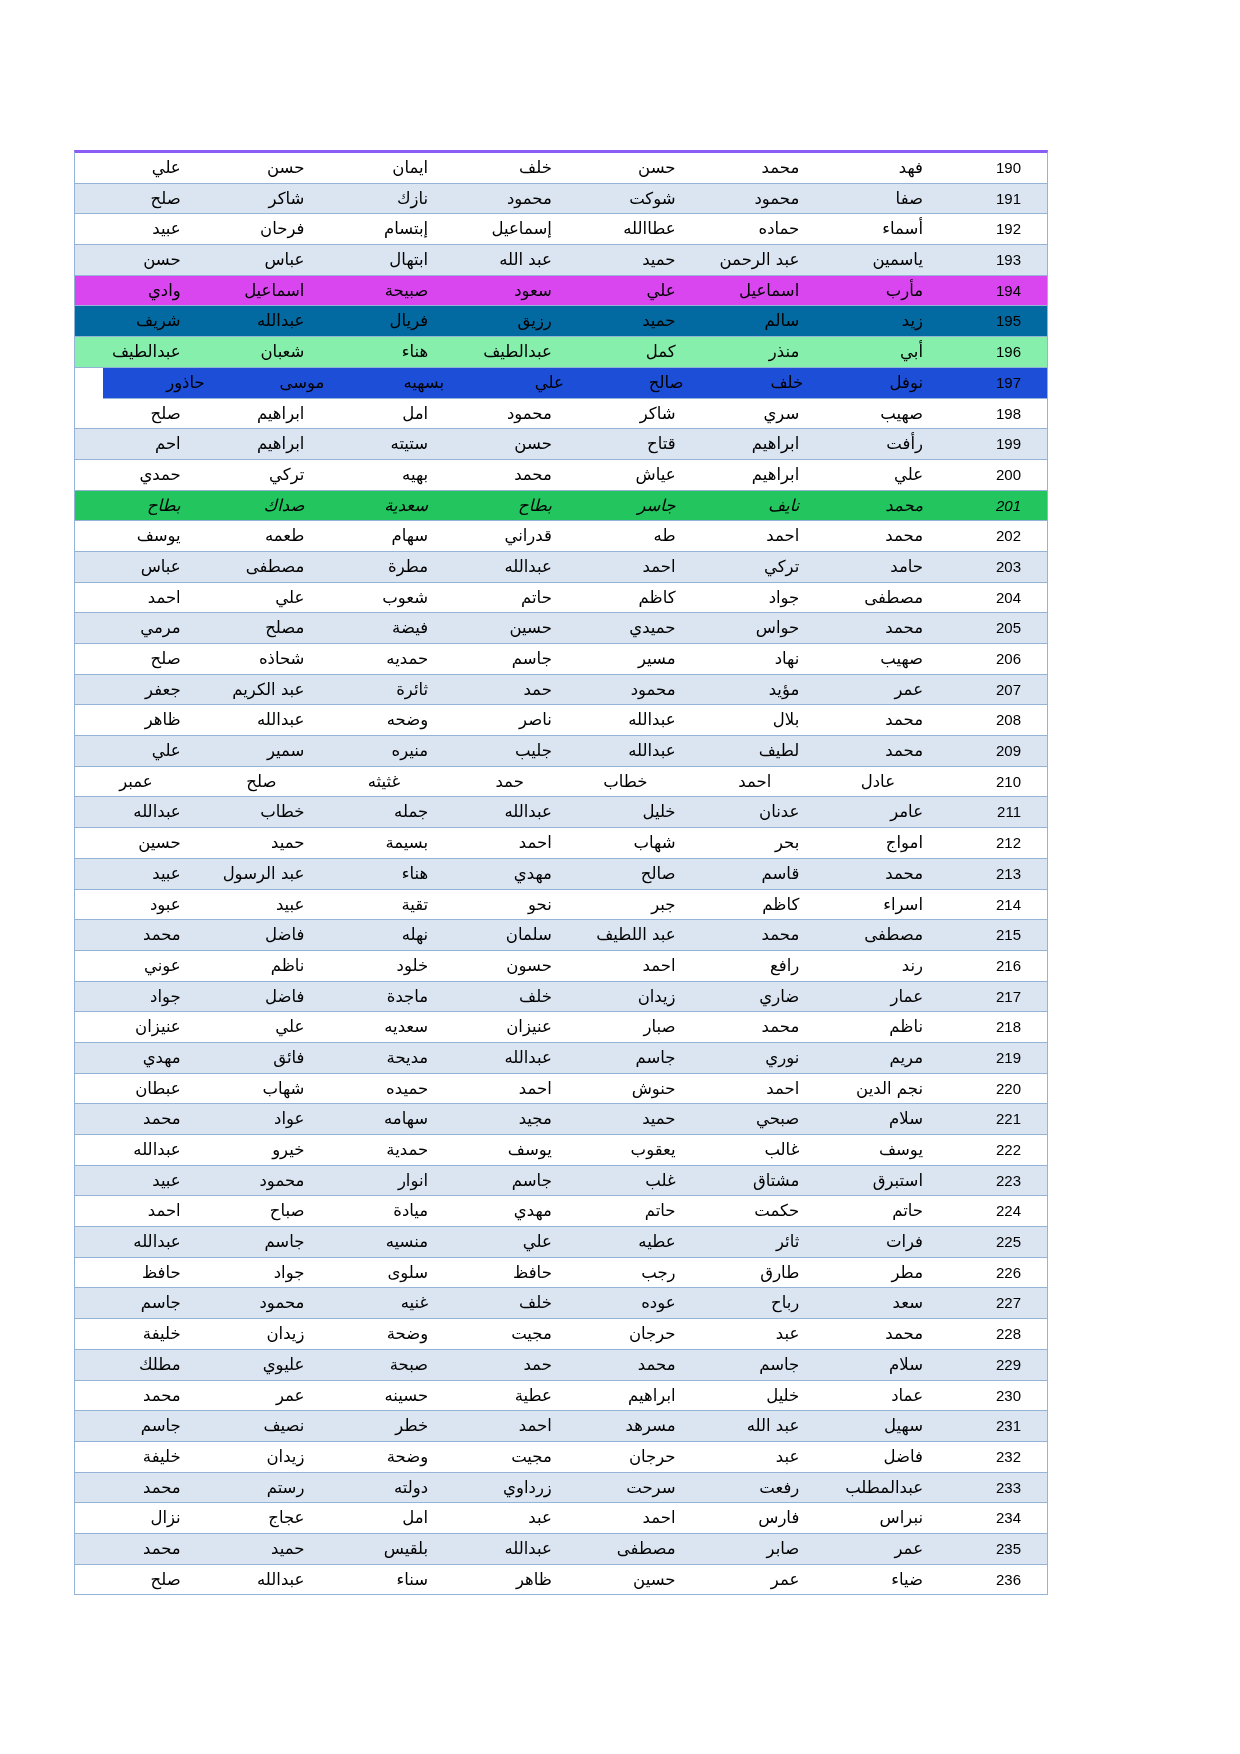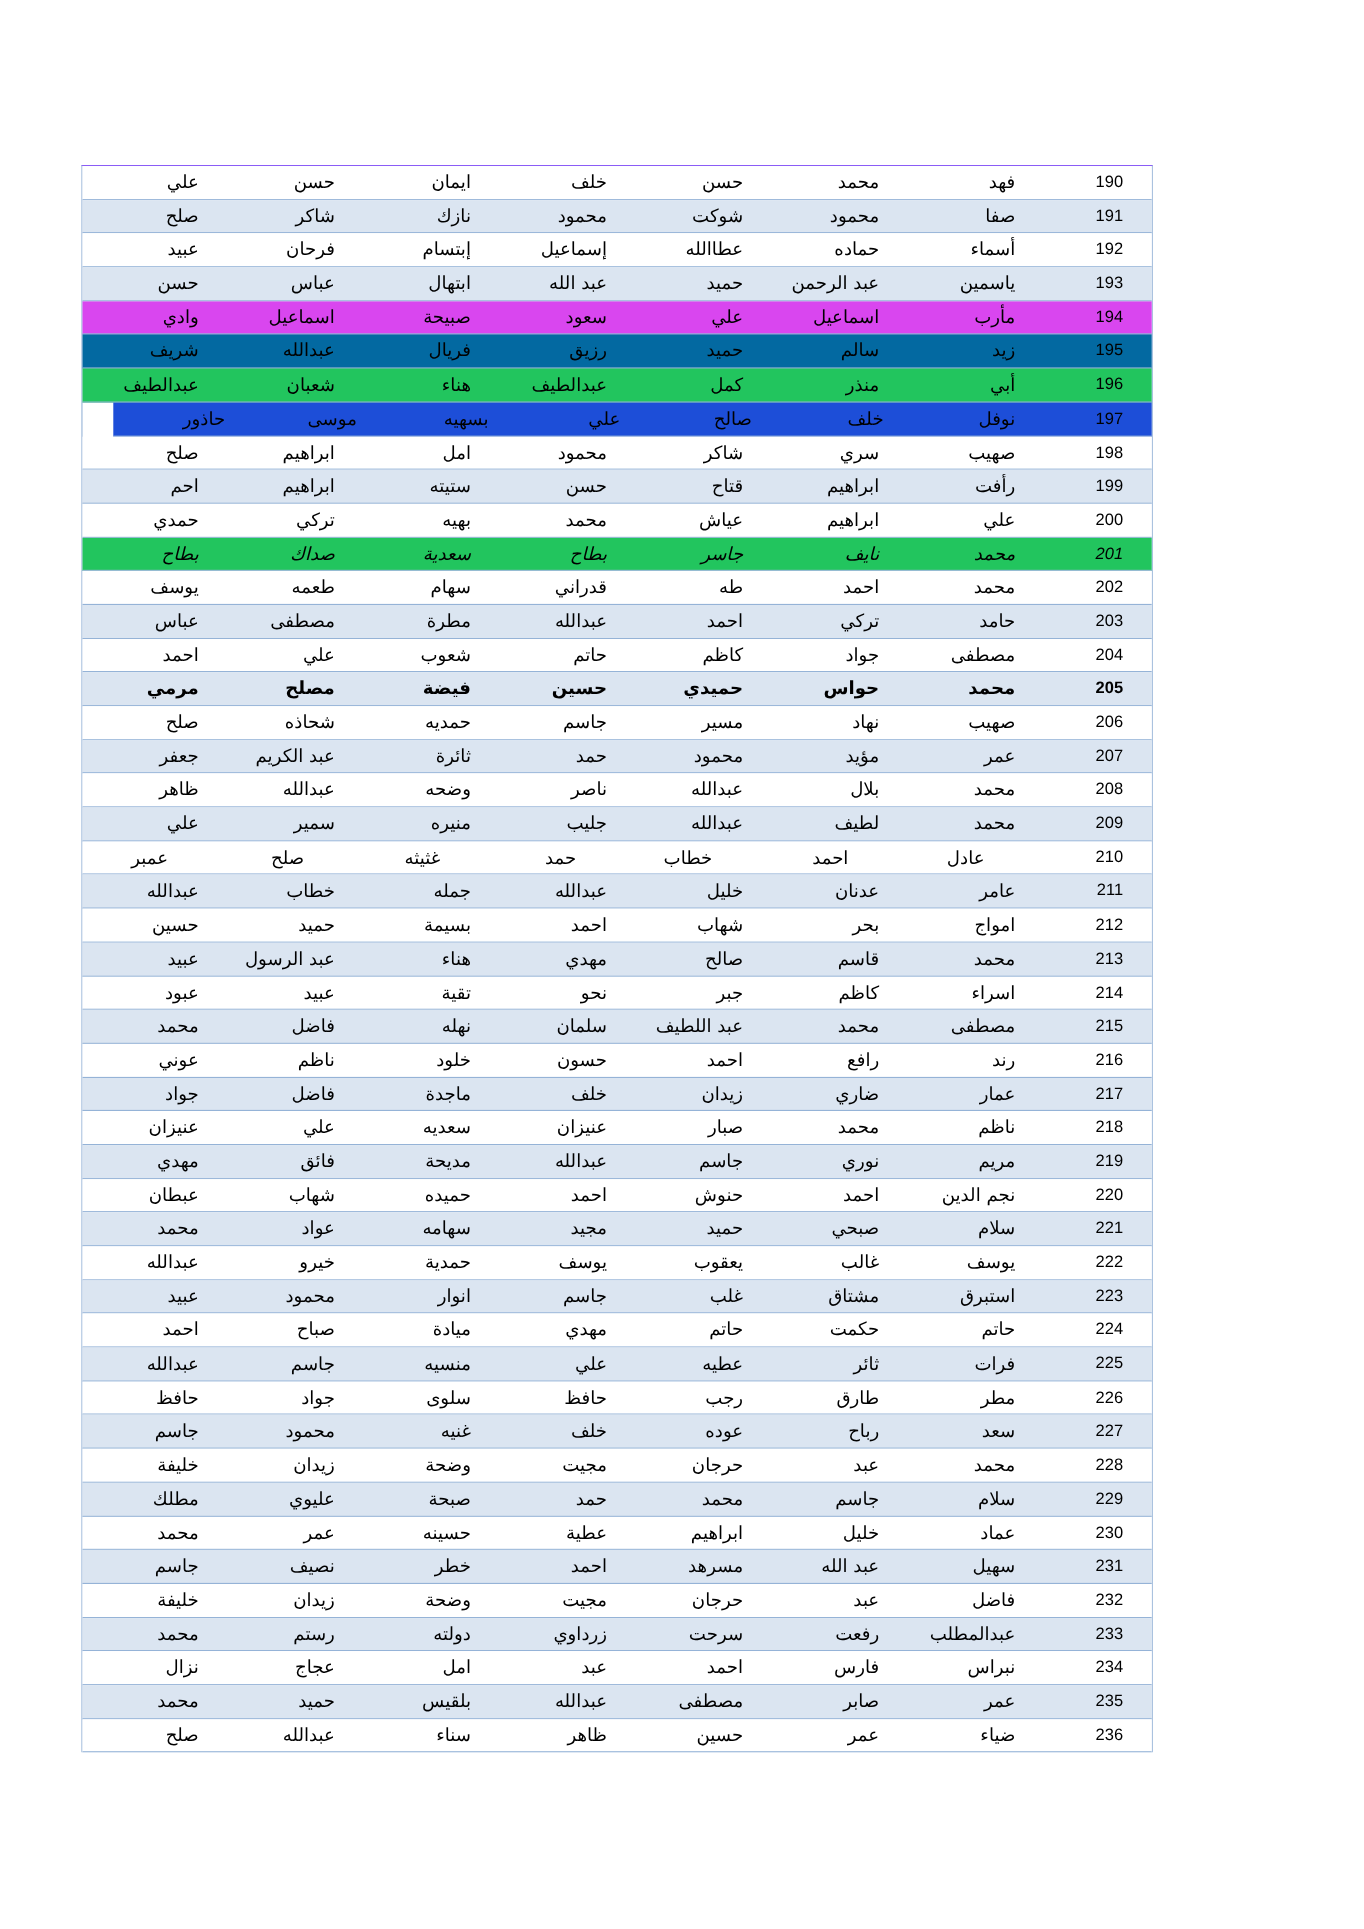--- a/index.html
+++ b/index.html
@@ -11,21 +11,21 @@
     width: 1240px;
     height: 1754px;
     position: relative;
     font-family: "DejaVu Sans", sans-serif;
   }
   .names-table {
     position: absolute;
     left: 74px;
     top: 150px;
     width: 974px;
-    border-top: 1px solid #8b5cf6;
+    border-top: 3px solid #8b5cf6;
     border-left: 1px solid #95b3d7;
     border-right: 1px solid #95b3d7;
     box-sizing: border-box;
   }
   .t-row {
     display: grid;
     grid-template-columns: repeat(7, 1fr) 106px;
     height: 29.7px;
     line-height: 29.7px;
     border-bottom: 1px solid #95b3d7;
@@ -112,21 +112,21 @@
     <div class="t-row shaded" style="background: #0369a1;">
       <div class="name-cell">شريف</div>
       <div class="name-cell">عبدالله</div>
       <div class="name-cell">فريال</div>
       <div class="name-cell">رزيق</div>
       <div class="name-cell">حميد</div>
       <div class="name-cell">سالم</div>
       <div class="name-cell">زيد</div>
       <div class="serial-cell">195</div>
     </div>
-    <div class="t-row" style="background: #22c55e;">
+    <div class="t-row" style="background: #86efac;">
       <div class="name-cell">عبدالطيف</div>
       <div class="name-cell">شعبان</div>
       <div class="name-cell">هناء</div>
       <div class="name-cell">عبدالطيف</div>
       <div class="name-cell">كمل</div>
       <div class="name-cell">منذر</div>
       <div class="name-cell">أبي</div>
       <div class="serial-cell">196</div>
     </div>
     <div class="t-row shaded" style="background: #1d4ed8; margin-left: 28px;">
@@ -202,21 +202,21 @@
     <div class="t-row" style="background: rgb(255, 255, 255);">
       <div class="name-cell">احمد</div>
       <div class="name-cell">علي</div>
       <div class="name-cell">شعوب</div>
       <div class="name-cell">حاتم</div>
       <div class="name-cell">كاظم</div>
       <div class="name-cell">جواد</div>
       <div class="name-cell">مصطفى</div>
       <div class="serial-cell">204</div>
     </div>
-    <div class="t-row shaded" style="background: rgb(219, 229, 241); font-weight: bold;">
+    <div class="t-row shaded" style="background: rgb(219, 229, 241);">
       <div class="name-cell">مرمي</div>
       <div class="name-cell">مصلح</div>
       <div class="name-cell">فيضة</div>
       <div class="name-cell">حسين</div>
       <div class="name-cell">حميدي</div>
       <div class="name-cell">حواس</div>
       <div class="name-cell">محمد</div>
       <div class="serial-cell">205</div>
     </div>
     <div class="t-row" style="background: rgb(255, 255, 255);">

